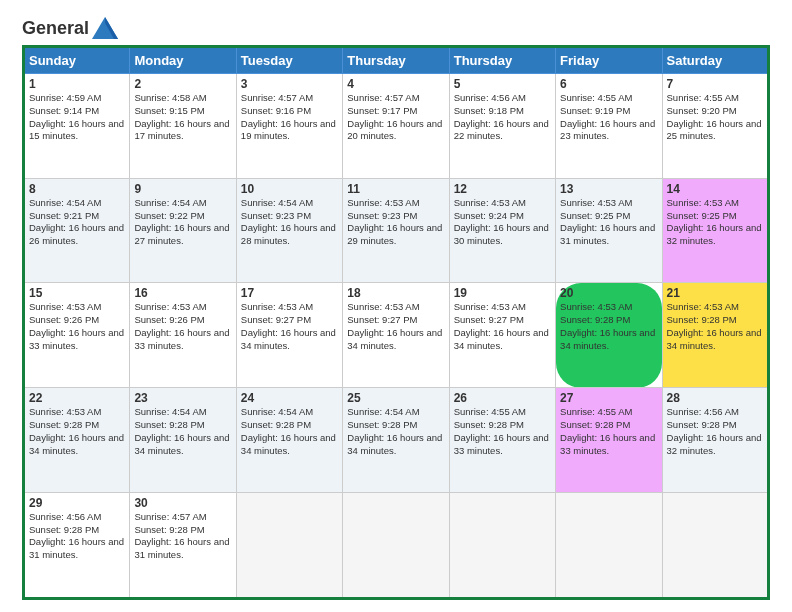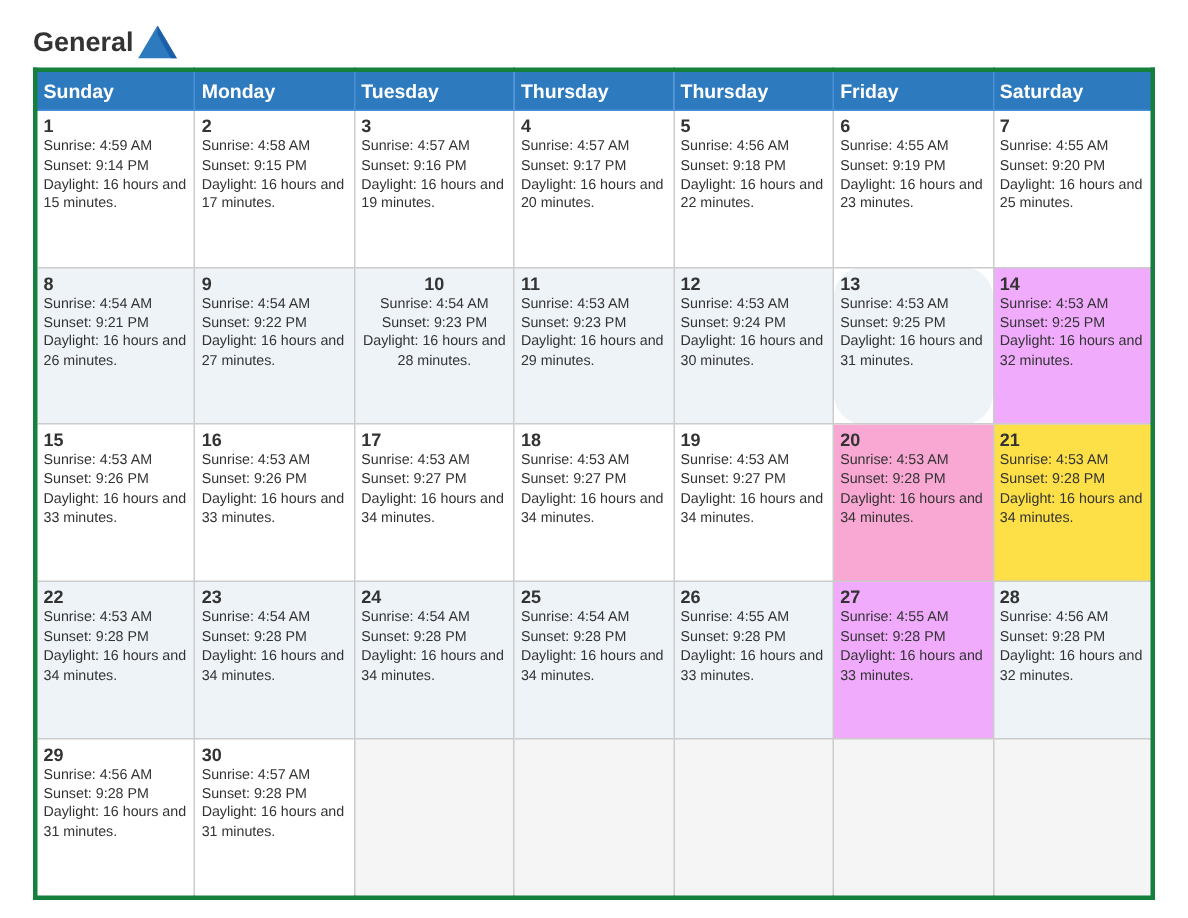--- a/index.html
+++ b/index.html
@@ -158,33 +158,33 @@
         </tr>
         <tr>
           <td style="background: rgb(238, 243, 248);">
             <span class="day-num">8</span>
             <div class="day-info">Sunrise: 4:54 AM<br>Sunset: 9:21 PM<br>Daylight: 16 hours and 26 minutes.</div>
           </td>
           <td style="background: rgb(238, 243, 248);">
             <span class="day-num">9</span>
             <div class="day-info">Sunrise: 4:54 AM<br>Sunset: 9:22 PM<br>Daylight: 16 hours and 27 minutes.</div>
           </td>
-          <td style="background: rgb(238, 243, 248); text-align: center;">
+          <td style="background: rgb(238, 243, 248);">
             <span class="day-num">10</span>
             <div class="day-info">Sunrise: 4:54 AM<br>Sunset: 9:23 PM<br>Daylight: 16 hours and 28 minutes.</div>
           </td>
           <td style="background: rgb(238, 243, 248);">
             <span class="day-num">11</span>
             <div class="day-info">Sunrise: 4:53 AM<br>Sunset: 9:23 PM<br>Daylight: 16 hours and 29 minutes.</div>
           </td>
           <td style="background: rgb(238, 243, 248);">
             <span class="day-num">12</span>
             <div class="day-info">Sunrise: 4:53 AM<br>Sunset: 9:24 PM<br>Daylight: 16 hours and 30 minutes.</div>
           </td>
-          <td style="background: rgb(238, 243, 248); border-radius: 20px;">
+          <td style="background: rgb(238, 243, 248);">
             <span class="day-num">13</span>
             <div class="day-info">Sunrise: 4:53 AM<br>Sunset: 9:25 PM<br>Daylight: 16 hours and 31 minutes.</div>
           </td>
           <td style="background: #f0abfc;">
             <span class="day-num">14</span>
             <div class="day-info">Sunrise: 4:53 AM<br>Sunset: 9:25 PM<br>Daylight: 16 hours and 32 minutes.</div>
           </td>
         </tr>
         <tr>
           <td style="background: rgb(255, 255, 255);">
@@ -200,21 +200,21 @@
             <div class="day-info">Sunrise: 4:53 AM<br>Sunset: 9:27 PM<br>Daylight: 16 hours and 34 minutes.</div>
           </td>
           <td style="background: rgb(255, 255, 255);">
             <span class="day-num">18</span>
             <div class="day-info">Sunrise: 4:53 AM<br>Sunset: 9:27 PM<br>Daylight: 16 hours and 34 minutes.</div>
           </td>
           <td style="background: rgb(255, 255, 255);">
             <span class="day-num">19</span>
             <div class="day-info">Sunrise: 4:53 AM<br>Sunset: 9:27 PM<br>Daylight: 16 hours and 34 minutes.</div>
           </td>
-          <td style="background: #f9a8d4;">
+          <td style="background: #22c55e; border-radius: 25px;">
             <span class="day-num">20</span>
             <div class="day-info">Sunrise: 4:53 AM<br>Sunset: 9:28 PM<br>Daylight: 16 hours and 34 minutes.</div>
           </td>
           <td style="background: #fde047;">
             <span class="day-num">21</span>
             <div class="day-info">Sunrise: 4:53 AM<br>Sunset: 9:28 PM<br>Daylight: 16 hours and 34 minutes.</div>
           </td>
         </tr>
         <tr>
           <td style="background: rgb(238, 243, 248);">

